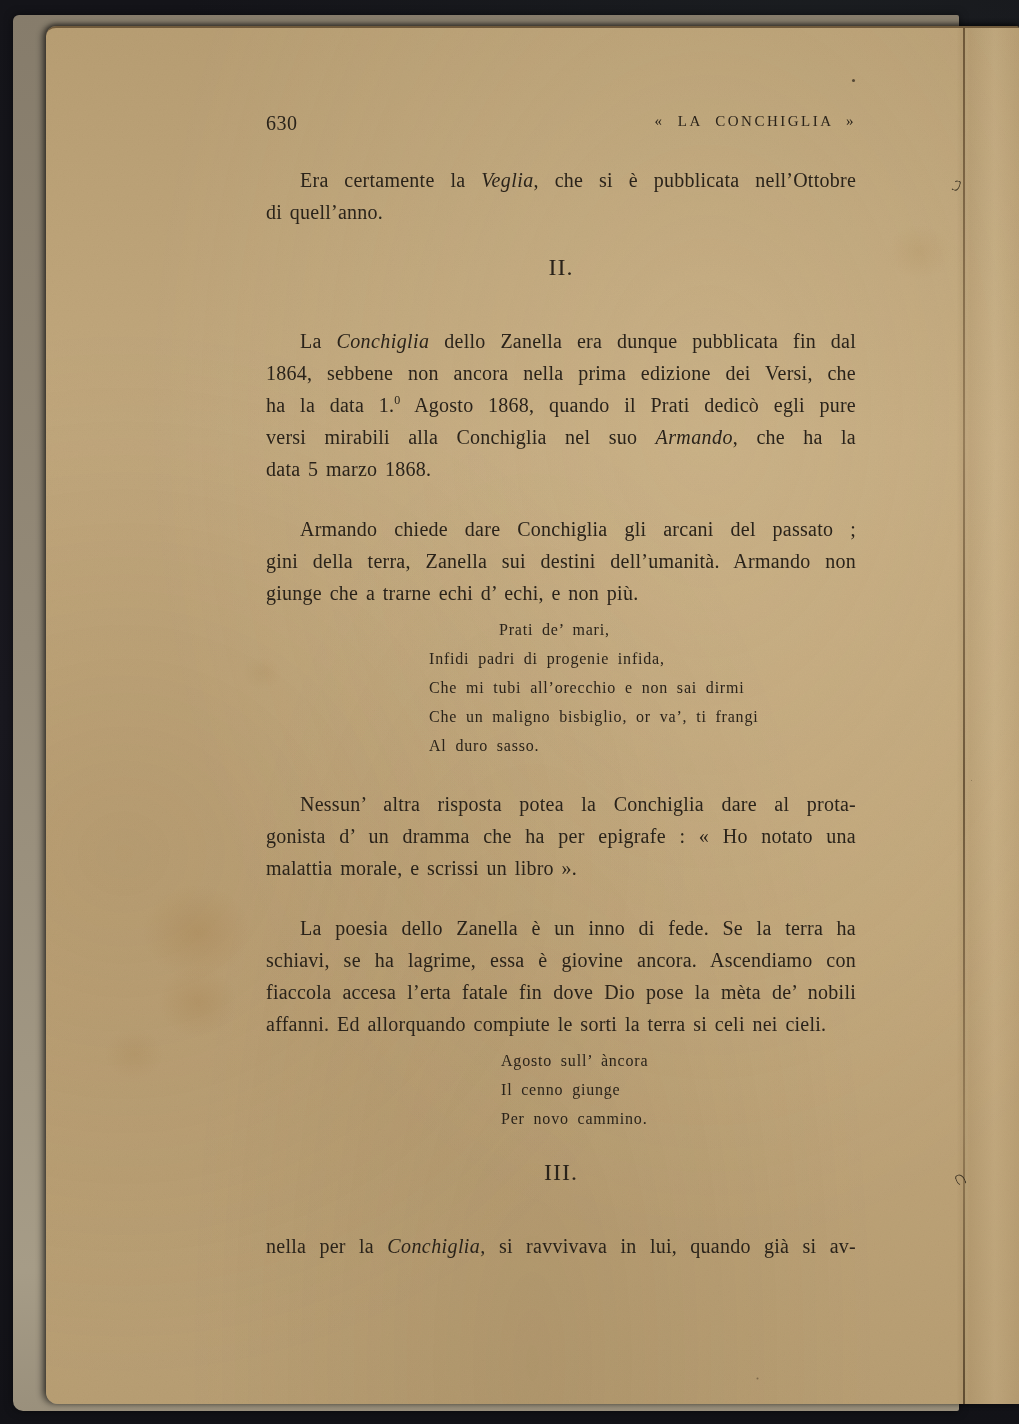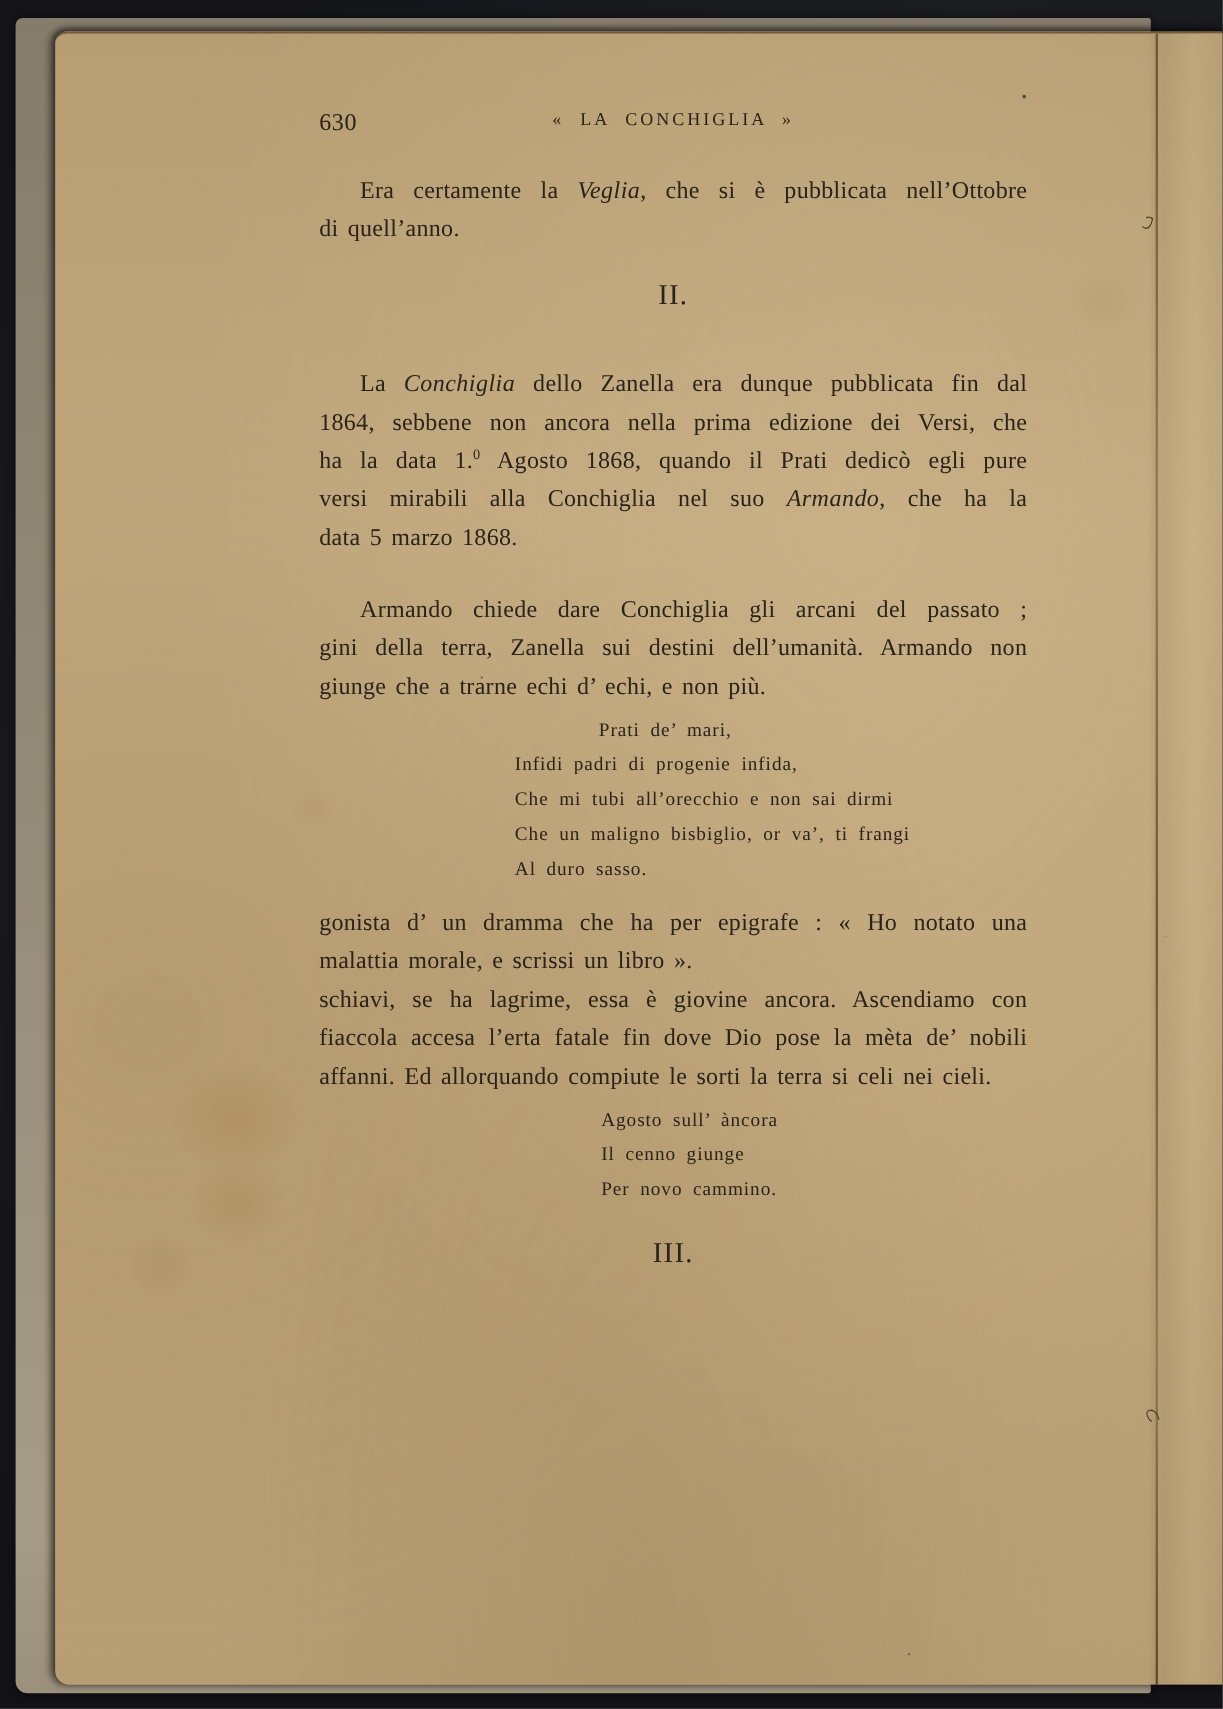--- a/index.html
+++ b/index.html
@@ -63,21 +63,21 @@
   .speck{position:absolute;width:3px;height:3px;border-radius:50%;background:rgba(50,42,30,.75);
     box-shadow: -452px 484px 0 -0.5px rgba(55,45,32,.5),
                  -96px 1298px 0 -0.5px rgba(55,45,32,.45),
                  118px 700px 0 -1px rgba(55,45,32,.4);}
   .ink-mark{position:absolute;border:1.6px solid rgba(48,40,28,.85);pointer-events:none;}
   .ink-mark.m1{left:906px;top:152px;width:8px;height:11px;border-radius:70% 30% 60% 40%;transform:rotate(18deg);border-left-color:transparent;}
   .ink-mark.m2{left:910px;top:1146px;width:9px;height:12px;border-radius:40% 65% 30% 60%;transform:rotate(-24deg);border-bottom-color:transparent;}
 
   .content{margin-left:220px;width:590px;position:relative;}
 
-  .running-head{position:relative;margin-top:63px;height:24px;text-align:center;}
+  .running-head{position:relative;margin-top:84px;height:24px;text-align:right;}
   .page-number{position:absolute;left:0;top:0;font-size:20px;letter-spacing:.5px;}
   .running-title{font-size:15px;letter-spacing:2.5px;word-spacing:7px;}
 
   .para{font-size:20px;line-height:32px;letter-spacing:.25px;word-spacing:2.5px;text-align:left;}
   .para .line{text-align:justify;text-align-last:justify;white-space:normal;}
   .para .line.first{text-indent:34px;margin-top:28px;}
   .para .line.last{text-align-last:left;}
   .para:first-of-type{margin-top:24px;}
   em{font-style:italic;letter-spacing:.4px;}
   sup{font-size:60%;vertical-align:super;line-height:0;}
@@ -138,31 +138,34 @@
           <div class="line last">giunge che a trarne echi d’ echi, e non più.</div>
         </div>
         <div class="verse v1">
           <div class="verse-line vindent">Prati de’ mari,</div>
           <div class="verse-line">Infidi padri di progenie infida,</div>
           <div class="verse-line">Che mi tubi all’orecchio e non sai dirmi</div>
           <div class="verse-line">Che un maligno bisbiglio, or va’, ti frangi</div>
           <div class="verse-line">Al duro sasso.</div>
         </div>
         <div class="para">
+          <div class="line first">Nessun’ altra risposta potea la Conchiglia dare al prota-</div>
           <div class="line">gonista d’ un dramma che ha per epigrafe : « Ho notato una</div>
           <div class="line last">malattia morale, e scrissi un libro ».</div>
         </div>
         <div class="para">
+          <div class="line first">La poesia dello Zanella è un inno di fede. Se la terra ha</div>
           <div class="line">schiavi, se ha lagrime, essa è giovine ancora. Ascendiamo con</div>
           <div class="line">fiaccola accesa l’erta fatale fin dove Dio pose la mèta de’ nobili</div>
           <div class="line last">affanni. Ed allorquando compiute le sorti la terra si celi nei cieli.</div>
         </div>
         <div class="verse v2">
           <div class="verse-line">Agosto sull’ àncora</div>
           <div class="verse-line">Il cenno giunge</div>
           <div class="verse-line">Per novo cammino.</div>
         </div>
         <div class="section-heading">III.</div>
         <div class="para">
+          <div class="line">nella per la <em>Conchiglia,</em> si ravvivava in lui, quando già si av-</div>
         </div>
       </div>
   </div>
 </div>
 
 </body></html>

